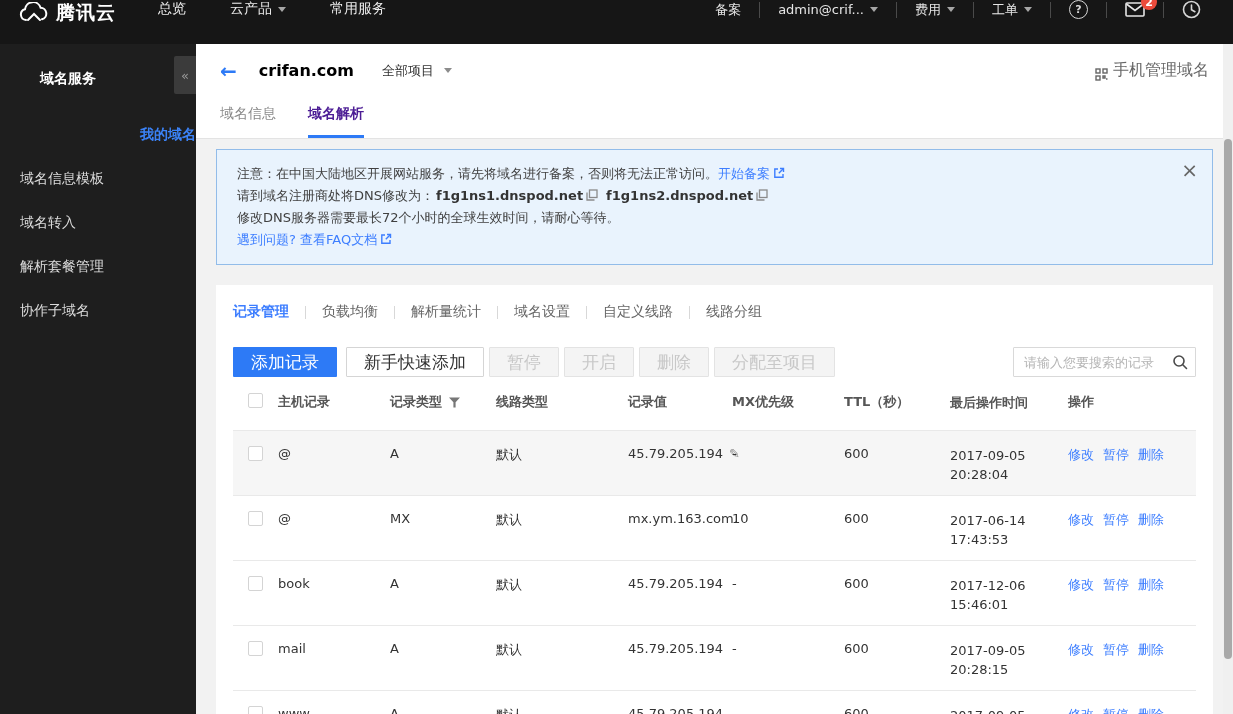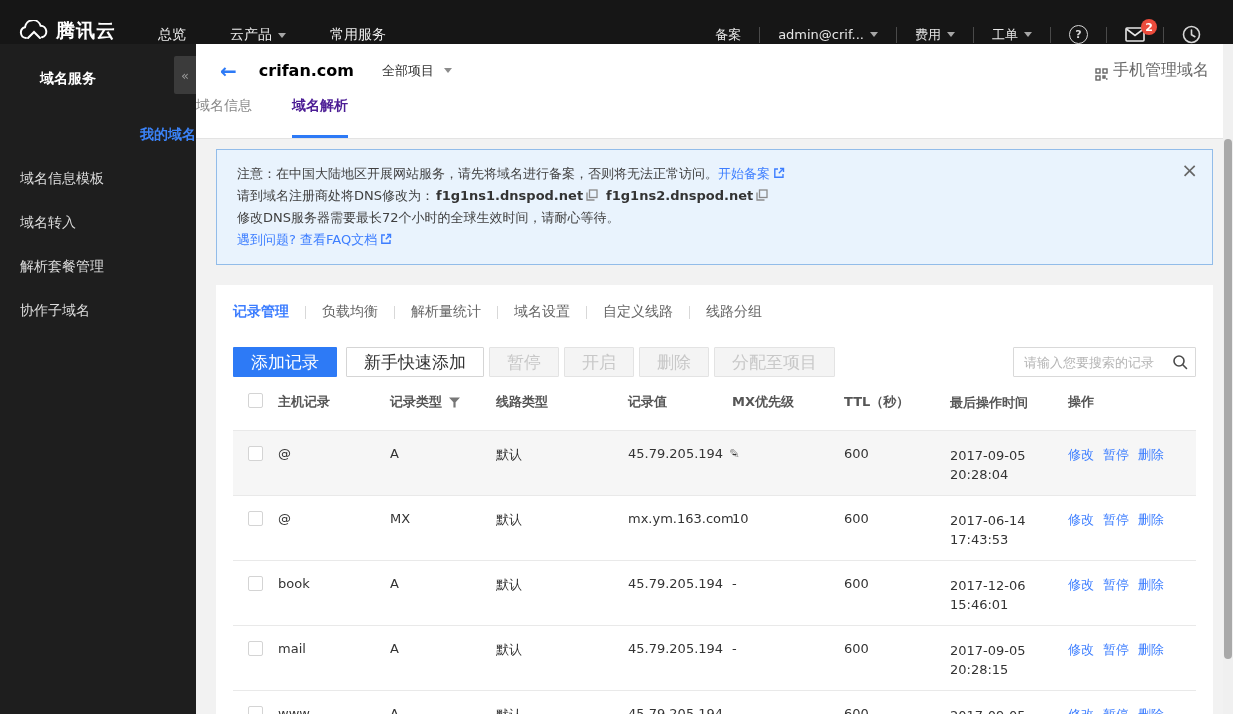--- a/index.html
+++ b/index.html
@@ -1,21 +1,21 @@
 <!DOCTYPE html>
 <html><head>
 <meta charset="utf-8">
 <style>
   * { margin:0; padding:0; box-sizing:border-box; }
   html,body { width:1233px; height:714px; }
   body { font-family:"DejaVu Sans","Liberation Sans",sans-serif; font-size:14px; color:#333; background:#fff; }
   .screen { position:relative; width:1233px; height:714px; overflow:hidden; background:#f2f2f2; }
 
   
-  .topnav { position:absolute; top:0; left:0; width:100%; height:44px; background:#161616; display:flex; align-items:flex-end; color:#e6e6e6; z-index:30; }
+  .topnav { position:absolute; top:0; left:0; width:100%; height:44px; background:#161616; display:flex; align-items:flex-start; color:#e6e6e6; z-index:30; }
   .brand { display:flex; align-items:center; gap:8px; padding:0 26px 0 18px; cursor:pointer; }
   .brand-name { font-size:19px; font-weight:bold; color:#fff; letter-spacing:1px; }
   .topnav-items { display:flex; align-items:center; gap:44px; margin-left:16px; }
   .topnav-item { display:flex; align-items:center; gap:6px; font-size:14px; color:#ededed; cursor:pointer; }
   .caret { width:0; height:0; border-left:4px solid transparent; border-right:4px solid transparent; border-top:5px solid #a6a6a6; display:inline-block; }
   .topnav-right { margin-left:auto; display:flex; align-items:center; gap:0; padding-right:14px; }
   .topnav-right .item { display:flex; align-items:center; gap:6px; font-size:13px; padding:0 18px; cursor:pointer; white-space:nowrap; }
   .tsep { width:1px; height:16px; background:#4a4a4a; }
   .icon-btn { position:relative; display:flex; align-items:center; justify-content:center; padding:0 18px; cursor:pointer; }
   .help-circle { width:19px; height:19px; border:1.5px solid #d6d6d6; border-radius:50%; display:flex; align-items:center; justify-content:center; font-size:11px; font-weight:bold; color:#d6d6d6; }
@@ -31,21 +31,21 @@
 
   
   .main { position:absolute; top:44px; left:196px; right:0; bottom:0; background:#f2f2f2; }
   .page-header { height:53px; background:#fff; display:flex; align-items:center; padding:0 24px; }
   .back-arrow { color:#2d7af6; font-size:20px; font-weight:bold; cursor:pointer; margin-right:22px; line-height:1; }
   .page-title { font-size:16px; font-weight:bold; color:#000; margin-right:28px; }
   .project-filter { display:flex; align-items:center; gap:10px; font-size:13px; color:#333; cursor:pointer; }
   .project-filter .caret { border-top-color:#8c8c8c; }
   .mobile-manage { margin-left:auto; display:flex; align-items:flex-end; gap:5px; font-size:16px; color:#666; cursor:pointer; }
 
-  .tab-bar { height:42px; background:#fff; border-bottom:1px solid #e3e3e3; display:flex; gap:40px; }
+  .tab-bar { height:42px; background:#fff; border-bottom:1px solid #e3e3e3; display:flex; align-items:flex-end; padding-left:24px; gap:32px; }
   .tab { font-size:14px; color:#888; padding-bottom:12px; cursor:pointer; border-bottom:3px solid transparent; }
   .tab.active { color:#4c1d95; font-weight:bold; border-bottom-color:#2d7af6; }
 
   .content { padding:10px 20px 0 20px; }
 
   
   .notice { position:relative; background:#e9f3fd; border:1px solid #92bce9; padding:13px 44px 13px 20px; font-size:13px; line-height:22px; color:#404040; }
   .notice a, .blue-link { color:#3d7eff; text-decoration:none; cursor:pointer; }
   .dns-value { font-weight:600; color:#333; margin-left:2px; }
   .inline-icon { display:inline-block; vertical-align:-1px; margin:0 6px 0 3px; cursor:pointer; }

